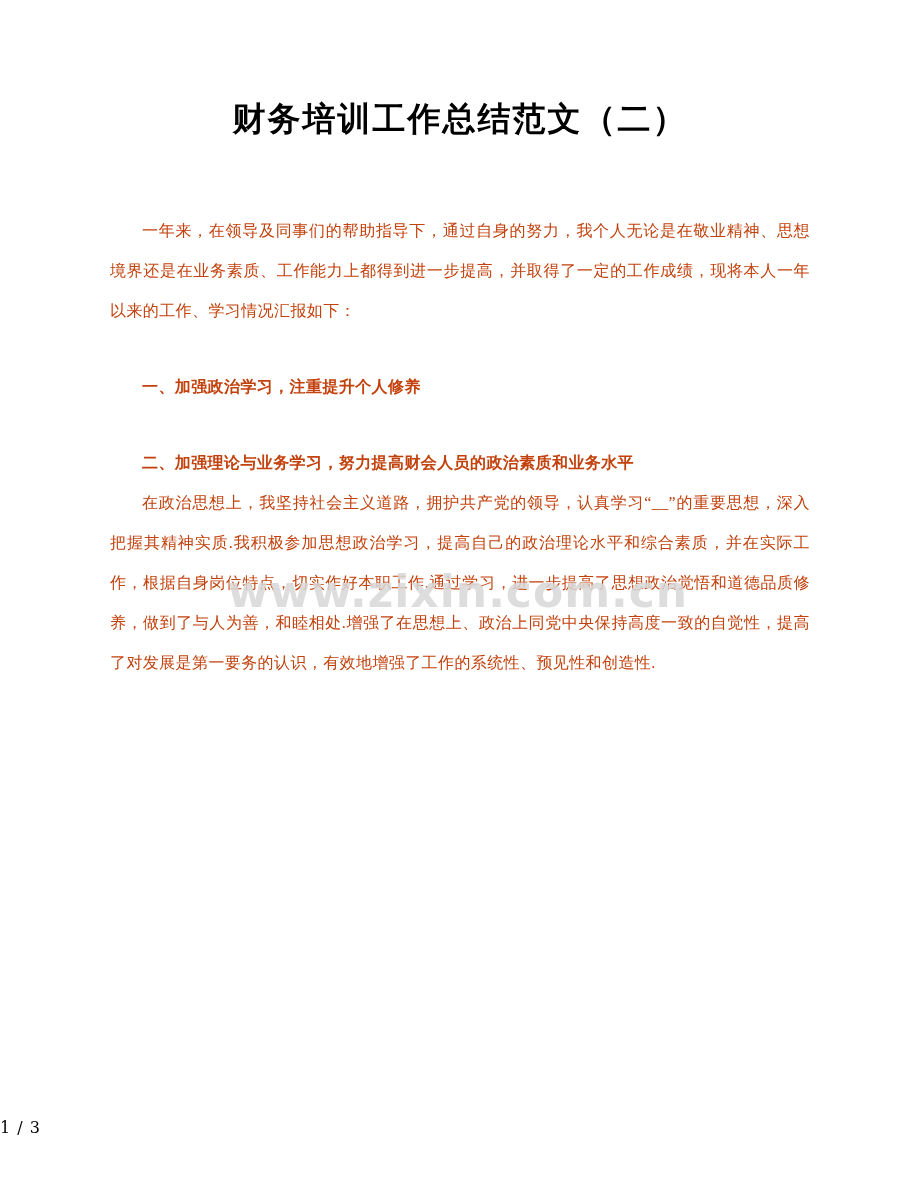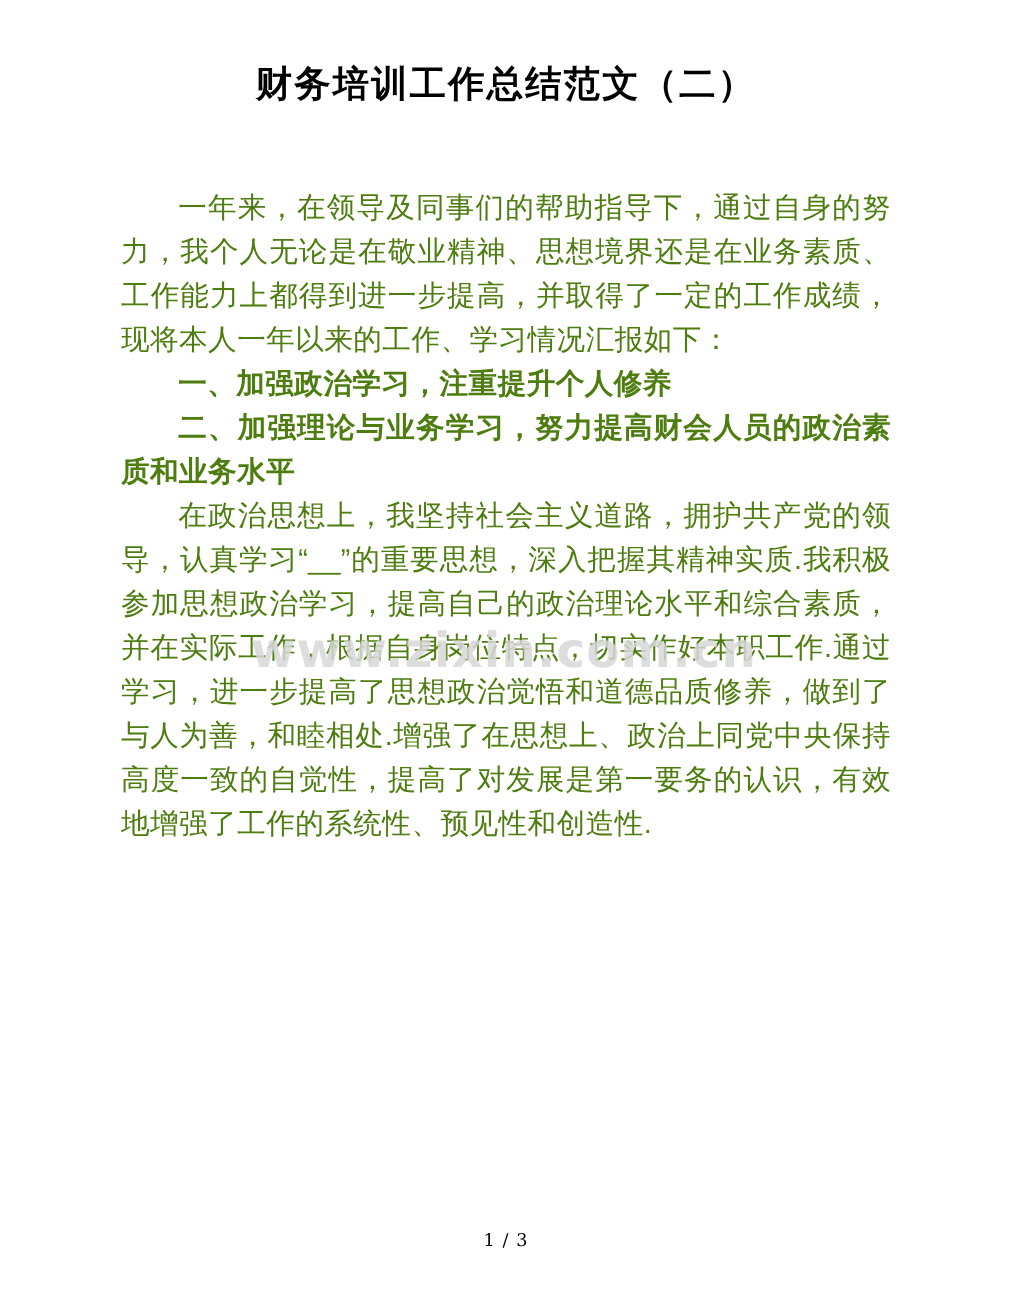--- a/index.html
+++ b/index.html
@@ -21,45 +21,46 @@
     box-sizing: border-box;
   }
   .content {
     position: absolute;
     left: 110px;
     top: 0;
     width: 700px;
   }
   .doc-title {
     margin: 0;
-    padding-top: 56px;
+    padding-top: 99px;
     font-family: "DejaVu Serif", "Liberation Serif", serif;
     font-size: 33px;
     font-weight: 700;
     letter-spacing: 2px;
     text-align: center;
     line-height: 1.2;
     color: #000;
   }
   .para {
     margin: 0;
-    font-family: Liberation Sans, sans-serif;
-    font-size: 26px;
+    font-family: Liberation Serif, serif;
+    font-size: 16px;
     line-height: 40px;
     text-align: justify;
     text-justify: inter-ideograph;
     letter-spacing: 0.4px;
-    color: #4d7c0f;
+    color: #c2410c;
   }
   .para.indent {
     text-indent: 2em;
   }
   .para.heading {
     font-weight: 700;
     text-indent: 2em;
+    margin-top: 36px;
   }
   .gap-lead {
     height: 72px;
   }
   .watermark {
     position: absolute;
     left: 108px;
     top: 566px;
     width: 700px;
     text-align: center;
@@ -71,21 +72,21 @@
     opacity: 0.85;
     pointer-events: none;
     user-select: none;
     white-space: nowrap;
   }
   .footer {
     position: absolute;
     left: 0;
     right: 0;
     bottom: 54px;
-    text-align: center;
+    text-align: left;
     font-family: "DejaVu Serif", "Liberation Serif", serif;
     font-size: 16px;
     color: #000;
     letter-spacing: 1px;
   }
 </style>
 </head>
 <body>
 
 <div class="page">

